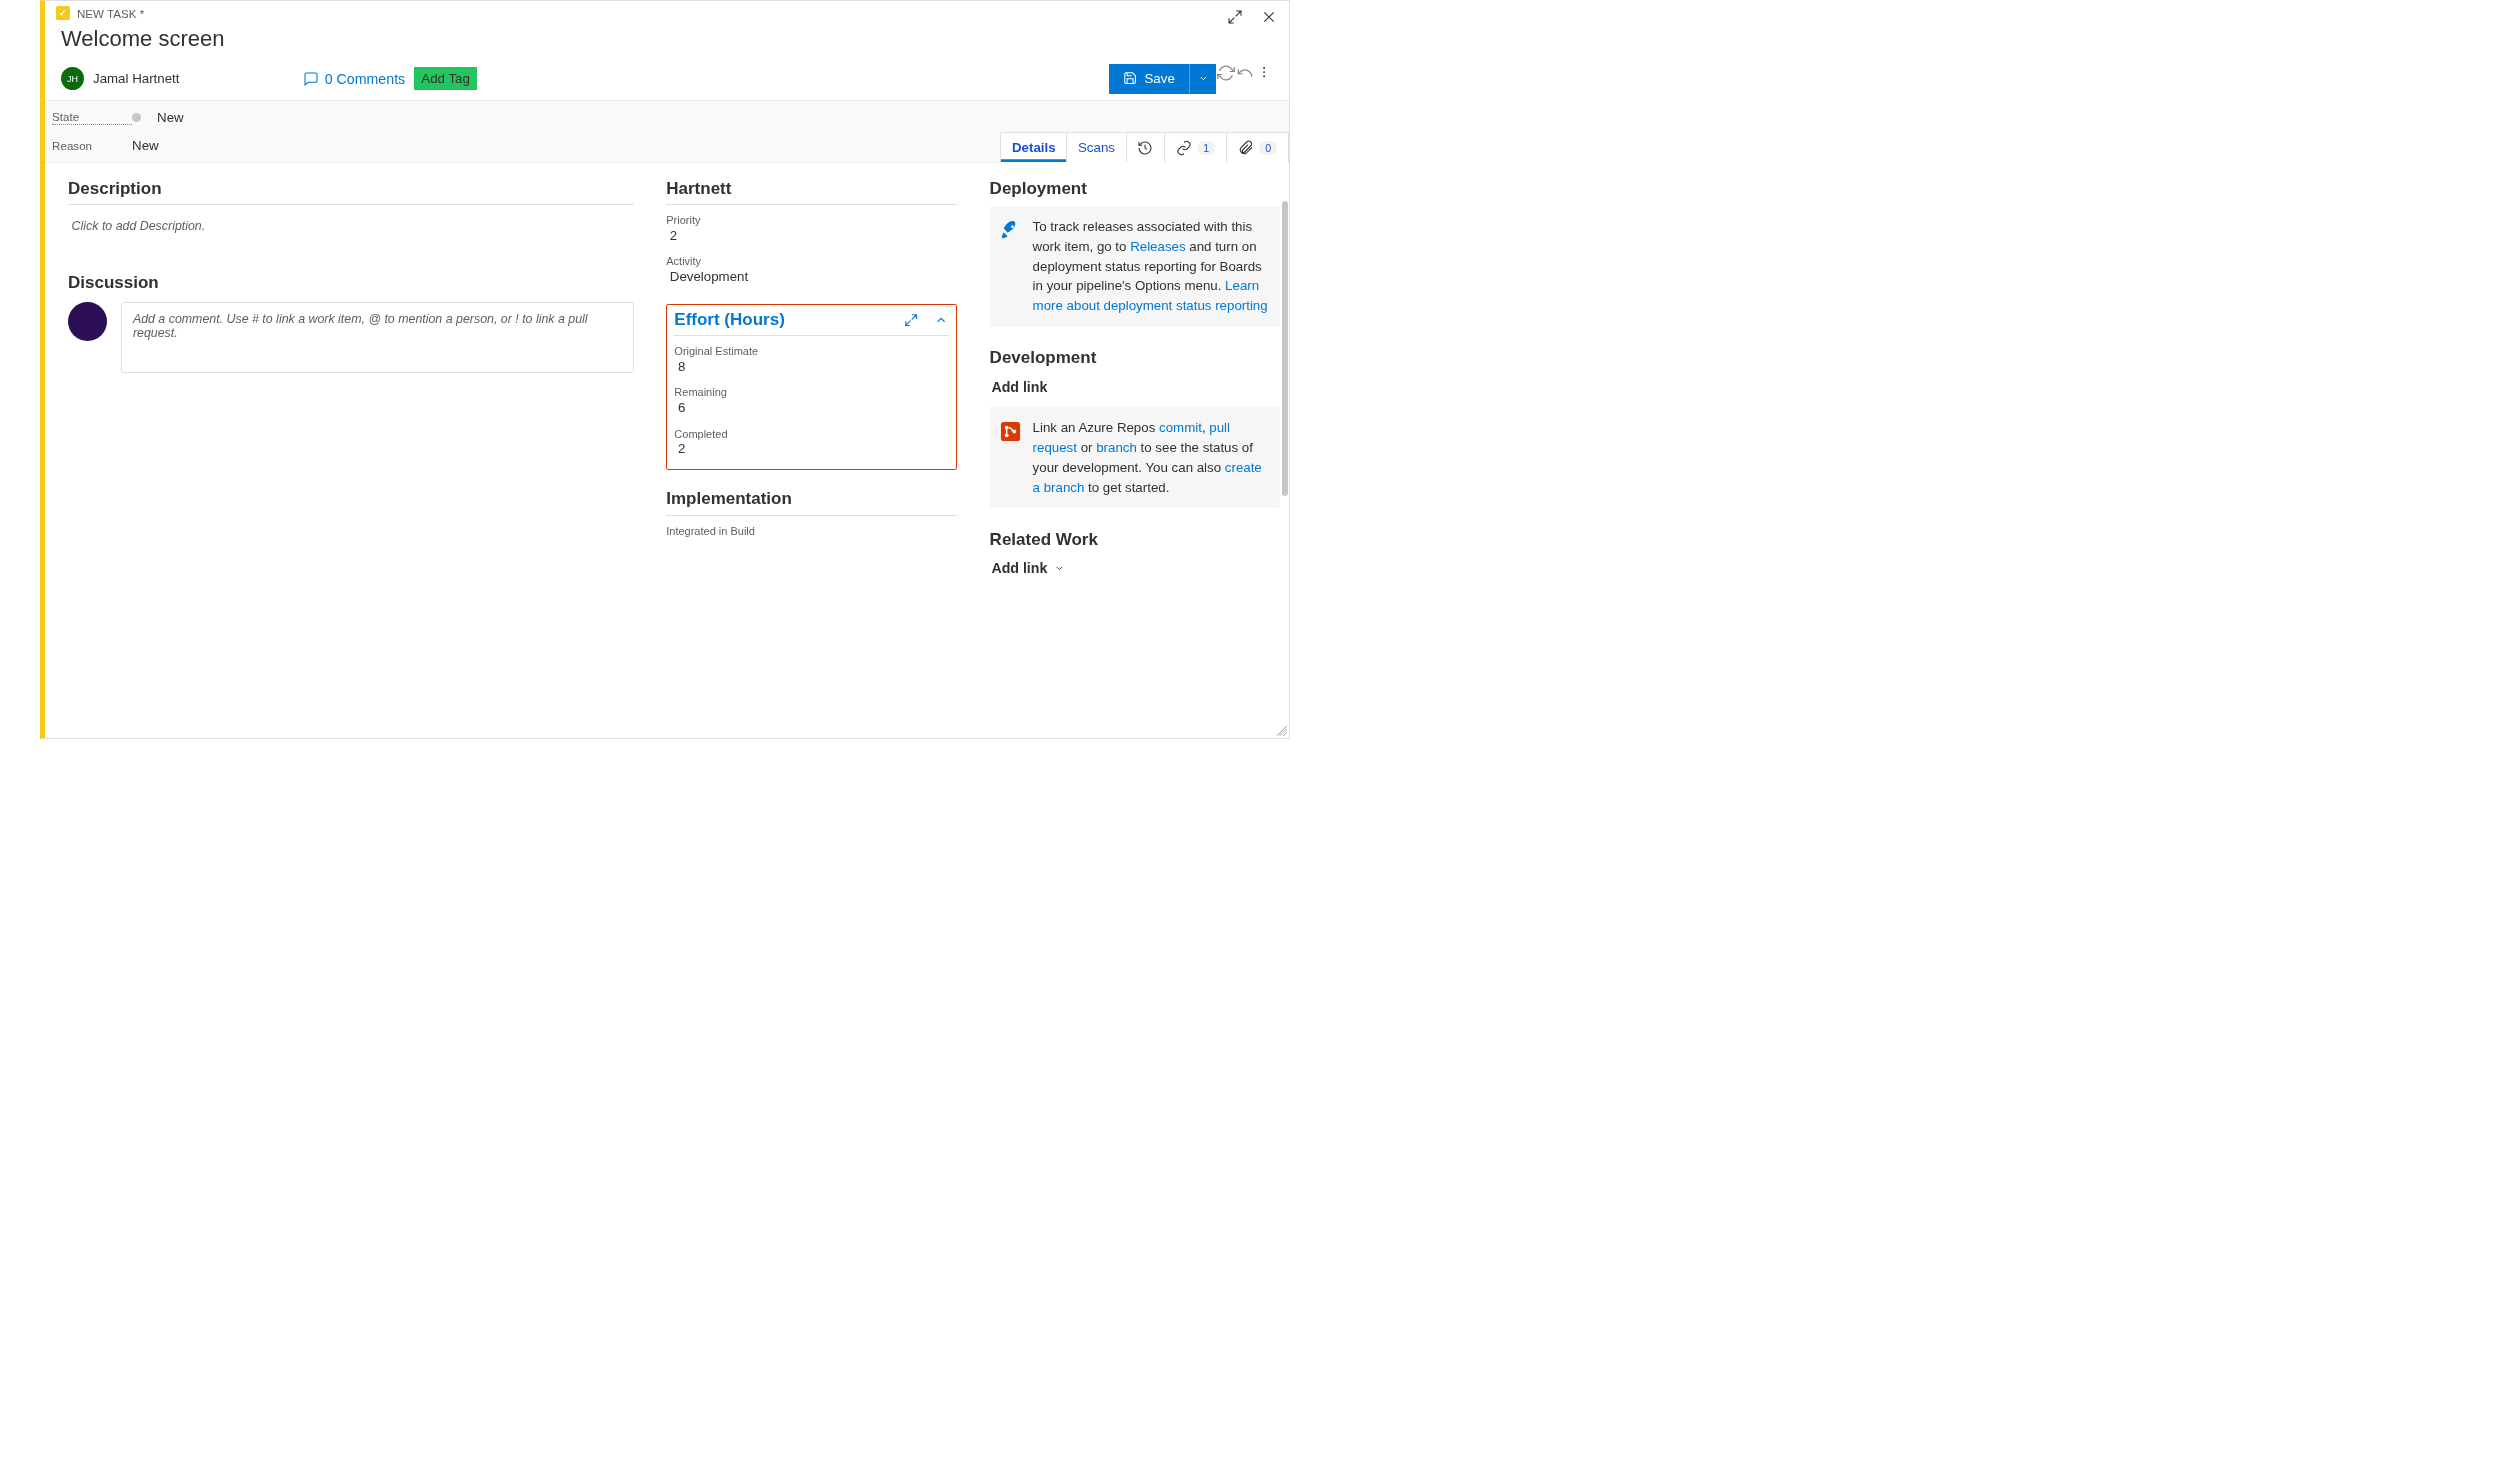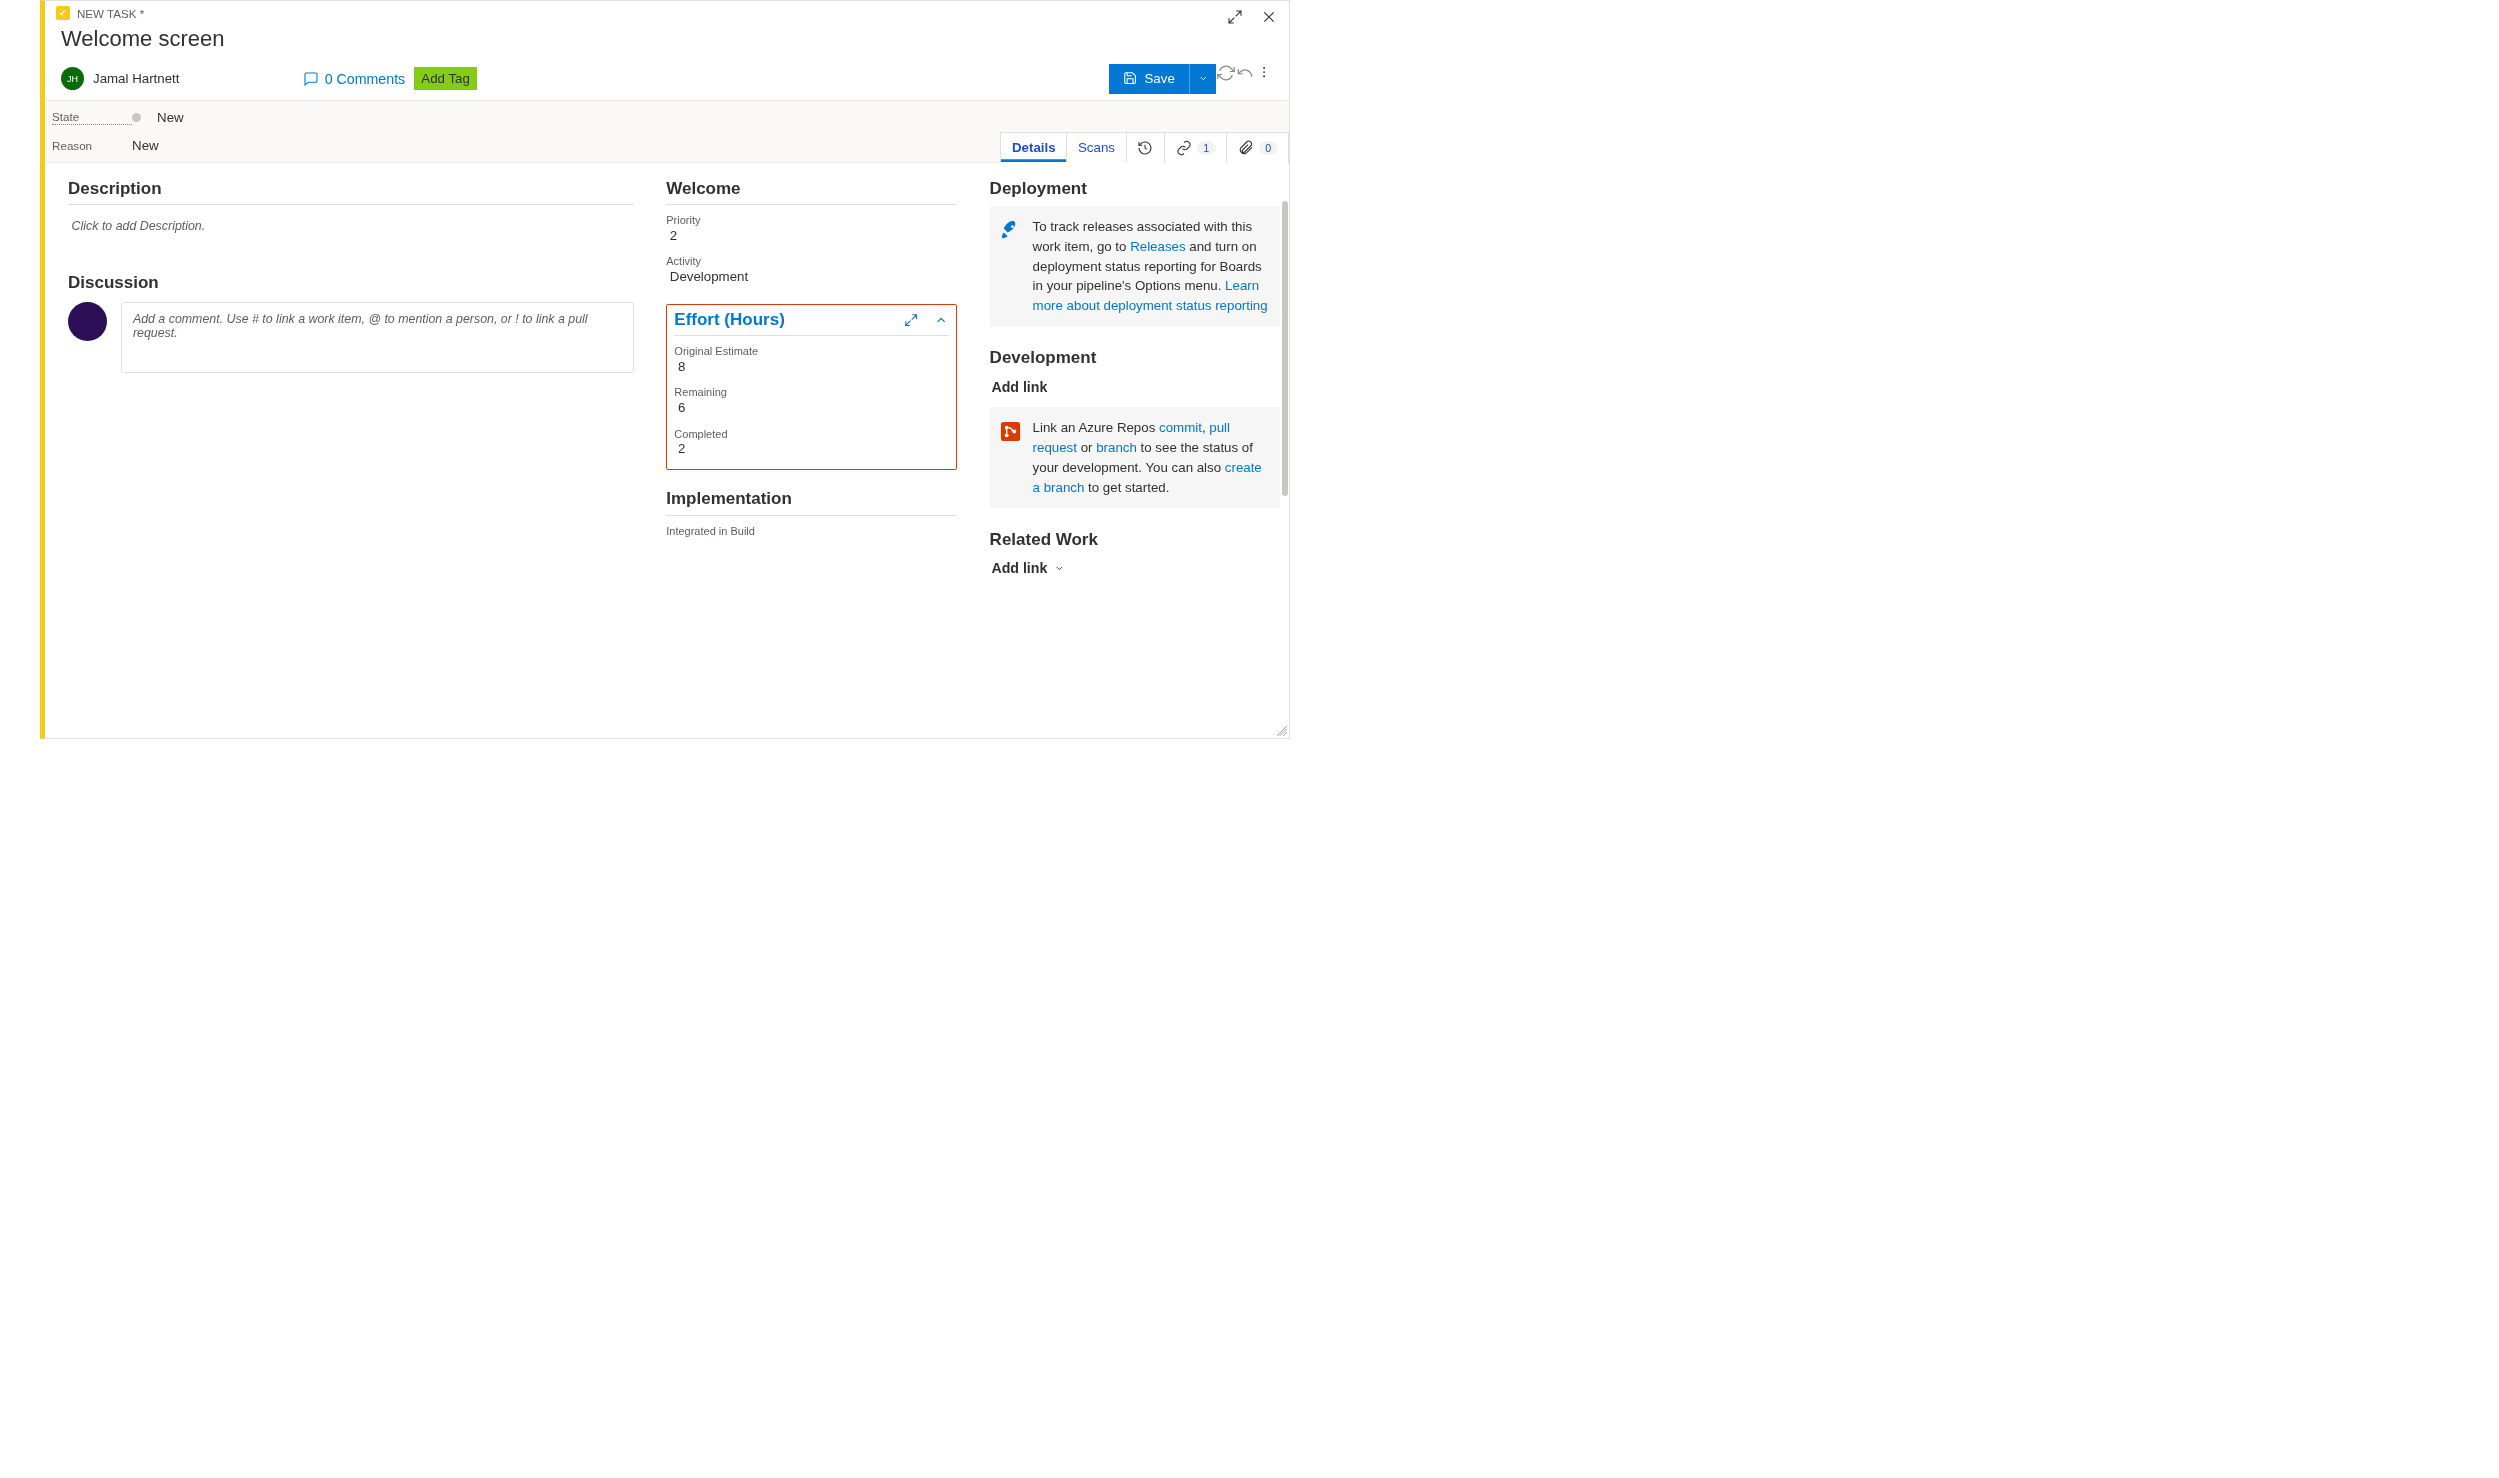--- a/index.html
+++ b/index.html
@@ -15,21 +15,21 @@
   .top-icons { position: absolute; right: 10.7px; top: 7.1px; display: flex; gap: 16px; }
   .iconbtn { width: 18px; height: 18px; display: inline-flex; align-items: center; justify-content: center; cursor: pointer; color: #323130; }
 
   .title-row { padding: 5.3px 16px; }
   .title-text { font-size: 22px; font-weight: 400; color: #323130; }
 
   .meta-row { display: flex; align-items: center; padding: 5.3px 16px; height: 43px; }
   .avatar-sm { width: 23px; height: 23px; border-radius: 50%; background: #0b6a0b; color: #fff; font-size: 9px; display: inline-flex; align-items: center; justify-content: center; }
   .assignee-name { margin-left: 9px; font-size: 13.3px; }
   .comments-link { margin-left: 124px; color: #0078d4; display: inline-flex; align-items: center; gap: 5.3px; font-size:14.2px;}
-  .addtag { margin-left: 9px; background: #84cc16; padding: 3.6px 7.1px; font-size: 13.3px; color: #323130; cursor: pointer; }
+  .addtag { margin-left: 9px; background: #22c55e; padding: 3.6px 7.1px; font-size: 13.3px; color: #323130; cursor: pointer; }
 
   .meta-actions { margin-left: auto; display: flex; align-items: flex-start; gap: 1px; }
   .save-split { display: flex; }
   .save-btn { background: #0078d4; color: #fff; border: none; height: 30px; padding: 0 14.2px; display: inline-flex; align-items: center; gap: 7.1px; font-size: 13.3px; cursor: pointer; }
   .save-caret { background: #0078d4; color: #fff; border: none; border-left: 0.9px solid rgba(255,255,255,.3); height: 30px; width: 27px; display: inline-flex; align-items: center; justify-content: center; cursor: pointer; }
 
   .classify-bar { background: #faf9f8; border-top: 0.9px solid #edebe9; border-bottom: 0.9px solid #edebe9; padding: 2px 0; display: flex; align-items: center; position: relative;}
   .classify-col1 { width: 284px; padding-left: 7.1px; }
   .classify-col2 { flex: 1; }
   .classify-row { display: flex; align-items: center; height: 28.4px; }
@@ -199,21 +199,21 @@
       <div class="placeholder-italic">Click to add Description.</div>
 
       <div class="section-header" style="margin-top:34px;">Discussion</div>
       <div class="discussion-box">
         <div class="avatar-lg"></div>
         <div class="comment-input">Add a comment. Use # to link a work item, @ to mention a person, or ! to link a pull request.</div>
       </div>
     </div>
 
     <div class="col col2">
-      <div class="section-header">Welcome</div>
+      <div class="section-header">Hartnett</div>
       <hr class="section-hr">
       <div class="field-lbl">Priority</div>
       <div class="field-val">2</div>
       <div class="field-lbl">Activity</div>
       <div class="field-val">Development</div>
 
       <div class="effort-panel">
         <div class="effort-head">
           <span class="effort-title">Effort (Hours)</span>
           <span class="effort-icons">

